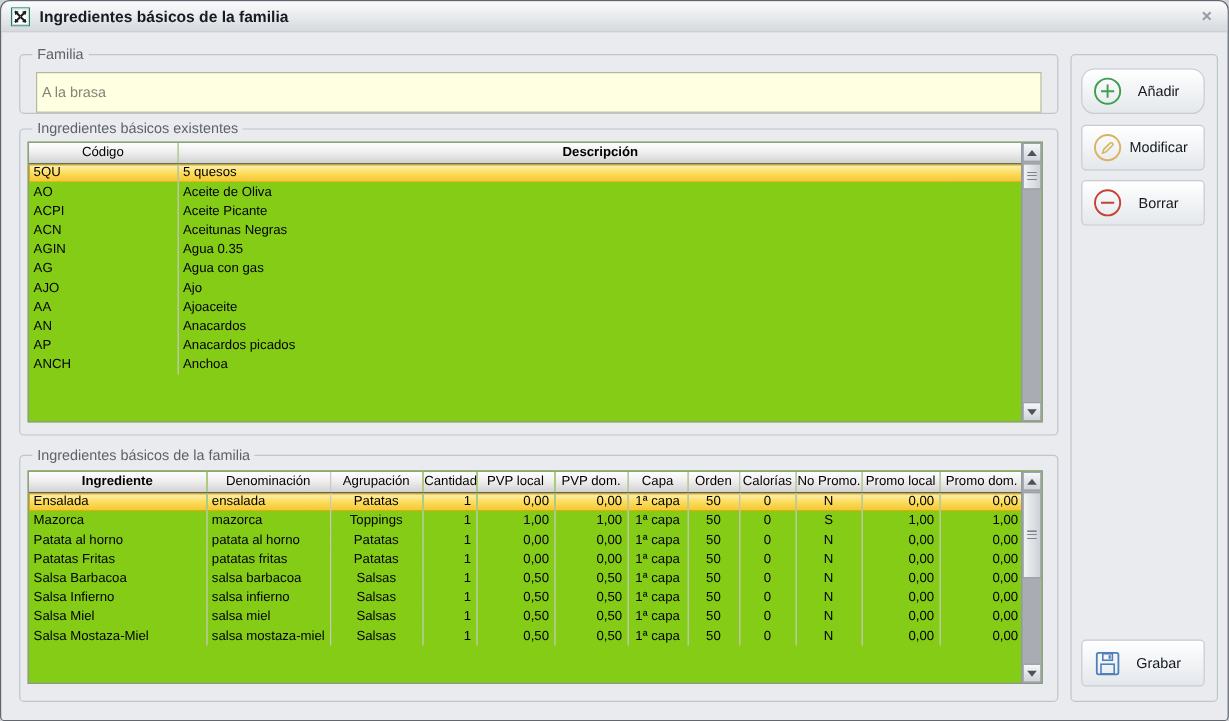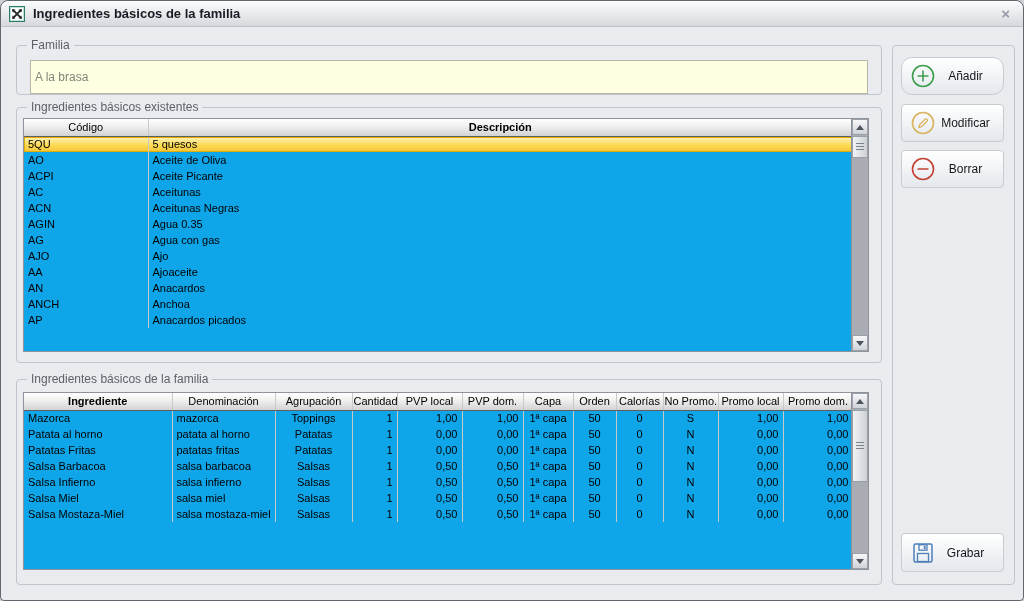--- a/index.html
+++ b/index.html
@@ -25,21 +25,21 @@
   .familia-group { left:15px; top:44px; width:866px; height:50px; }
   .familia-field { position:absolute; left:13px; top:14px; width:838px; height:20px;
     background:#ffffe1; border:1px solid #b6b6a4; font-family:"Liberation Sans",sans-serif;
     font-size:12px; color:#84847a; padding:16px 4px; }
 
   .existing-group { left:15px; top:106px; width:866px; height:256px; }
   .family-group   { left:15px; top:378px; width:866px; height:206px; }
   .right-panel    { left:891px; top:44px;  width:123px; height:540px; }
 
   
-  .table-wrap { position:absolute; background:#0ea5e9; border:1px solid #8f949c; overflow:hidden; }
+  .table-wrap { position:absolute; background:#84cc16; border:1px solid #8f949c; overflow:hidden; }
   .existing-wrap { left:6px; top:10px; width:846px; height:234px; }
   .family-wrap   { left:6px; top:12px; width:846px; height:178px; }
 
   table.grid { border-collapse:collapse; table-layout:fixed; font-size:11px; color:#000; }
   table.grid th { height:17px; font-weight:normal; text-align:center; overflow:hidden; white-space:nowrap;
     background:linear-gradient(#ffffff,#efefef 45%,#d2d2d2); border-right:1px solid #c9c9c9;
     border-bottom:1px solid #5f5f5f; padding:0 1px; }
   table.grid td { height:16px; padding:0 4px; overflow:hidden; white-space:nowrap;
     border-right:1px solid #c8c8c8; }
   table.grid tr.selected td {
@@ -139,24 +139,20 @@
             </tr>
             <tr>
               <td>AO</td>
               <td>Aceite de Oliva</td>
             </tr>
             <tr>
               <td>ACPI</td>
               <td>Aceite Picante</td>
             </tr>
             <tr>
-              <td>AC</td>
-              <td>Aceitunas</td>
-            </tr>
-            <tr>
               <td>ACN</td>
               <td>Aceitunas Negras</td>
             </tr>
             <tr>
               <td>AGIN</td>
               <td>Agua 0.35</td>
             </tr>
             <tr>
               <td>AG</td>
               <td>Agua con gas</td>
@@ -167,26 +163,26 @@
             </tr>
             <tr>
               <td>AA</td>
               <td>Ajoaceite</td>
             </tr>
             <tr>
               <td>AN</td>
               <td>Anacardos</td>
             </tr>
             <tr>
+              <td>AP</td>
+              <td>Anacardos picados</td>
+            </tr>
+            <tr>
               <td>ANCH</td>
               <td>Anchoa</td>
-            </tr>
-            <tr>
-              <td>AP</td>
-              <td>Anacardos picados</td>
             </tr>
           </tbody>
       </table>
       <div class="vscroll">
         <div class="sb-btn sb-up"></div>
         <div class="sb-thumb"></div>
         <div class="sb-btn sb-down"></div>
       </div>
     </div>
   </div>
@@ -205,20 +201,34 @@
               <th>PVP dom.</th>
               <th>Capa</th>
               <th>Orden</th>
               <th>Calorías</th>
               <th>No Promo.</th>
               <th>Promo local</th>
               <th>Promo dom.</th>
             </tr>
           </thead>
           <tbody>
+            <tr class="selected">
+              <td>Ensalada</td>
+              <td>ensalada</td>
+              <td>Patatas</td>
+              <td>1</td>
+              <td>0,00</td>
+              <td>0,00</td>
+              <td>1ª capa</td>
+              <td>50</td>
+              <td>0</td>
+              <td>N</td>
+              <td>0,00</td>
+              <td>0,00</td>
+            </tr>
             <tr>
               <td>Mazorca</td>
               <td>mazorca</td>
               <td>Toppings</td>
               <td>1</td>
               <td>1,00</td>
               <td>1,00</td>
               <td>1ª capa</td>
               <td>50</td>
               <td>0</td>

